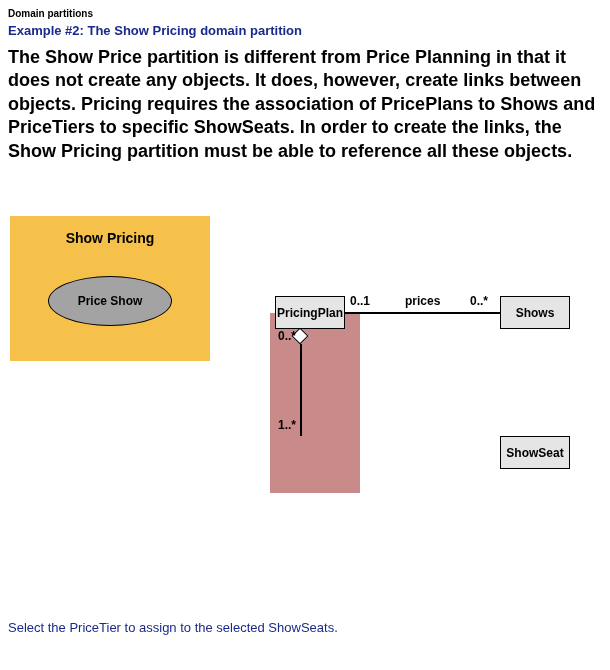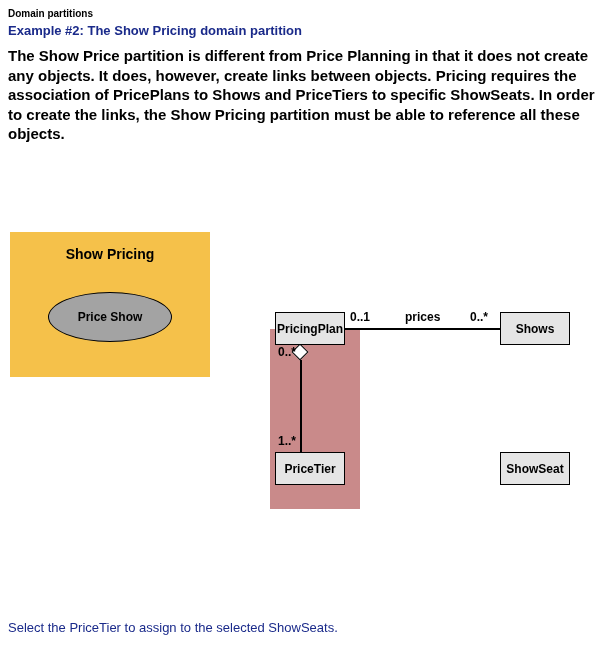--- a/index.html
+++ b/index.html
@@ -16,38 +16,38 @@
     color: #000;
     padding: 8px 17px 2px 8px;
   }
   .subtitle {
     font-size: 13px;
     font-weight: 700;
     color: #1a2a8a;
     padding: 2px 20px 8px 8px;
   }
   .description {
-    font-size: 15px;
+    font-size: 18px;
     font-weight: 700;
     color: #000;
     padding: 0 8px;
     line-height: 1.3;
   }
   .footer-note {
     position: absolute;
     left: 8px;
     top: 620px;
     font-size: 13px;
     font-weight: 400;
     color: #1a2a8a;
   }
   .diagram {
     position: absolute;
     left: 0;
-    top: 232px;
+    top: 216px;
     width: 610px;
     height: 280px;
   }
   .partition-box {
     position: absolute;
     left: 10px;
     top: 0;
     width: 200px;
     height: 145px;
     background: #f5c14a;
@@ -144,23 +144,20 @@
   <div class="label" style="left:470px; top:78px;">0..*</div>
 
   <div class="diamond" style="left:294px; top:114px;"></div>
   <div class="vline" style="left:300px; top:128px; height:92px;"></div>
   <div class="label" style="left:278px; top:113px;">0..*</div>
   <div class="label" style="left:278px; top:202px;">1..*</div>
 
   <div class="uml-box pricingplan">
     <span>PricingPlan</span>
   </div>
-  <div class="uml-box pricetier">
-    <span>PriceTier</span>
-  </div>
   <div class="uml-box show">
     <span>Shows</span>
   </div>
   <div class="uml-box showseat">
     <span>ShowSeat</span>
   </div>
 
 </div>
 
 <div class="footer-note">Select the PriceTier to assign to the selected ShowSeats.</div>

